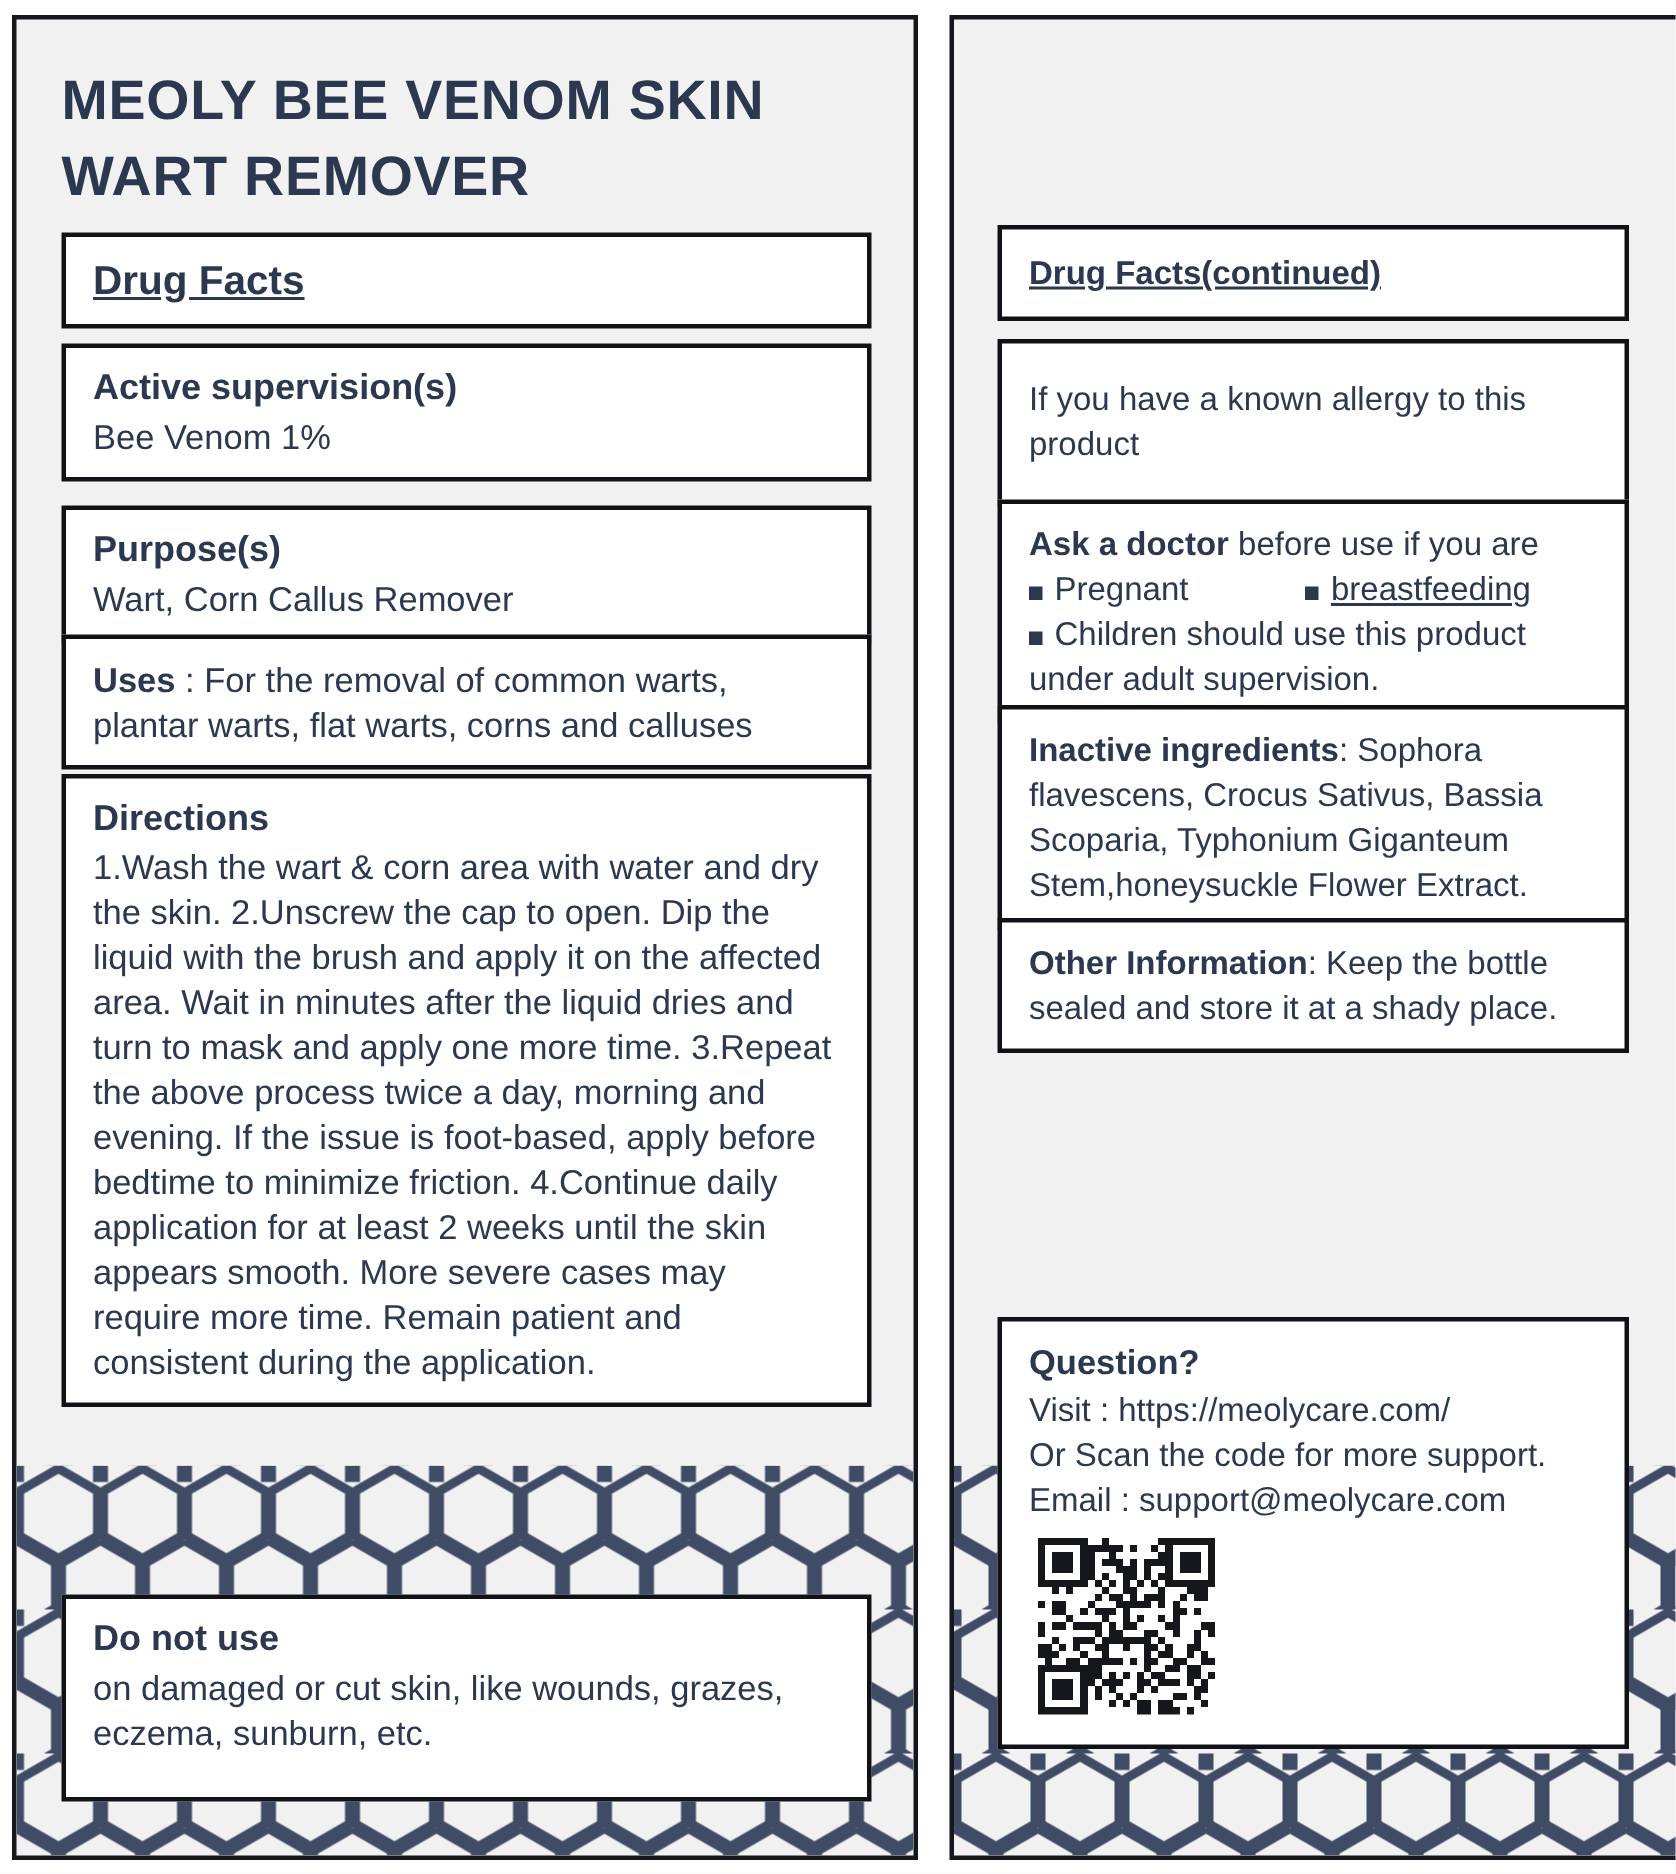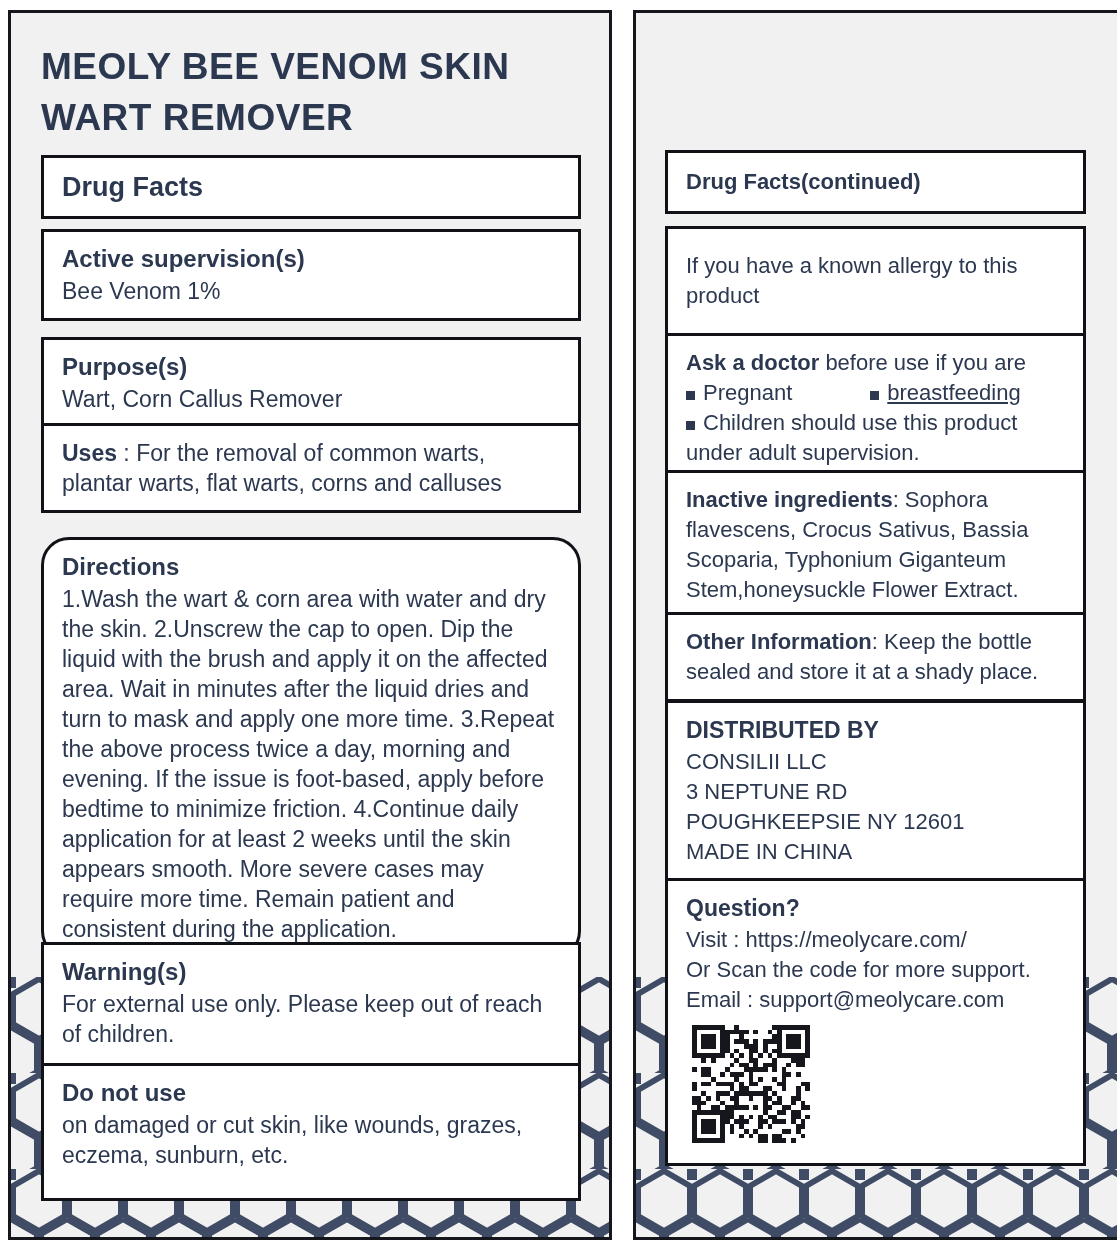--- a/index.html
+++ b/index.html
@@ -52,31 +52,32 @@
     line-height: 30px;
   }
   .card-left  .facts-box { left: 30px; width: 540px; }
   .card-right .facts-box { left: 29px; width: 421px; font-size: 22px; }
 
   .facts-header {
     font-size: 27px;
     font-weight: bold;
     padding-top: 14px;
     padding-bottom: 14px;
+    text-decoration: underline;
   }
   .sec-label { font-weight: bold; }
   .sec-head { font-weight: bold; font-size: 24px; margin-bottom: 2px; }
   .card-right .sec-head { font-size: 23px; }
 
   
   .box-l-header    { top: 142px; }
   .box-l-active    { top: 216px; }
   .box-l-purpose   { top: 324px; }
   .box-l-uses      { top: 410px; }
-  .box-l-directions{ top: 524px; border-radius: 28px; }
+  .box-l-directions{ top: 503px; }
   .box-l-warnings  { top: 929px; padding-bottom: 16px; }
   .box-l-donotuse  { top: 1050px; padding-bottom: 28px; }
 
   
   .box-r-header    { top: 137px; }
   .box-r-allergy   { top: 213px; padding-top: 22px; padding-bottom: 24px; }
   .box-r-ask       { top: 320px; }
   .box-r-inactive  { top: 457px; }
   .box-r-other     { top: 599px; }
   .box-r-dist      { top: 687px; padding-bottom: 20px; }
@@ -133,24 +134,20 @@
 
     <div class="facts-box box-l-uses">
       <span class="sec-label">Uses</span><span> : For the removal of common warts, plantar warts, flat warts, corns and calluses</span>
     </div>
 
     <div class="facts-box box-l-directions">
       <div class="sec-head">Directions</div>
       <div>1.Wash the wart &amp; corn area with water and dry the skin.  2.Unscrew the cap to open. Dip the liquid with the brush and apply it on the affected area. Wait in minutes after the liquid dries and turn to mask and apply one more time. 3.Repeat the above process twice a day, morning and evening. If the issue is foot-based, apply before bedtime to minimize friction.  4.Continue daily application for at least 2 weeks until the skin appears smooth. More severe cases may require more time. Remain patient and consistent during the application.</div>
     </div>
 
-    <div class="facts-box box-l-warnings">
-      <div class="sec-head">Warning(s)</div>
-      <div>For external use only. Please keep out of reach of children.</div>
-    </div>
 
     <div class="facts-box box-l-donotuse">
       <div class="sec-head">Do not use</div>
       <div>on damaged or cut skin, like wounds, grazes, eczema, sunburn, etc.</div>
     </div>
   </div>
 </div>
 
 <div class="card card-right">
   <div class="band band-gray"></div>
@@ -194,27 +191,20 @@
     </div>
 
     <div class="facts-box box-r-inactive">
       <span class="sec-label">Inactive ingredients</span><span>: Sophora flavescens, Crocus Sativus, Bassia Scoparia, Typhonium Giganteum Stem,honeysuckle Flower Extract.</span>
     </div>
 
     <div class="facts-box box-r-other">
       <span class="sec-label">Other Information</span><span>: Keep the bottle sealed and store it at a shady place.</span>
     </div>
 
-    <div class="facts-box box-r-dist">
-      <div class="sec-head">DISTRIBUTED BY</div>
-      <div>CONSILII LLC</div>
-      <div>3 NEPTUNE RD</div>
-      <div>POUGHKEEPSIE NY 12601</div>
-      <div>MADE IN CHINA</div>
-    </div>
 
     <div class="facts-box box-r-question">
       <div class="sec-head">Question?</div>
       <div>Visit : https://meolycare.com/</div>
       <div>Or Scan the code for more support.</div>
       <div>Email : support@meolycare.com</div>
       <div class="qr" id="qr-box">
           <svg xmlns="http://www.w3.org/2000/svg" viewBox="0 0 25 25" shape-rendering="crispEdges" fill="#15171c">
             <rect x="0" y="0" width="25" height="25" fill="#ffffff"></rect>
             <rect x="0" y="0" width="1" height="1"></rect>

